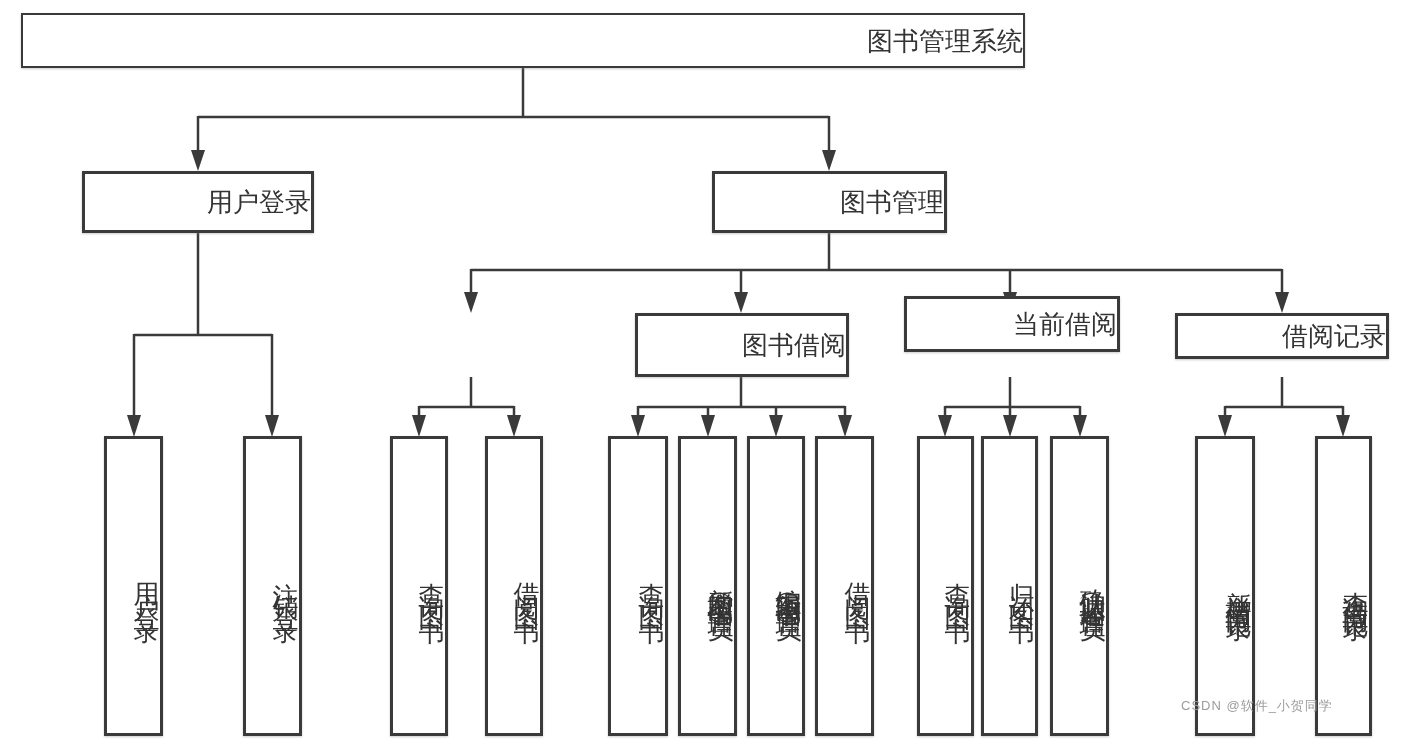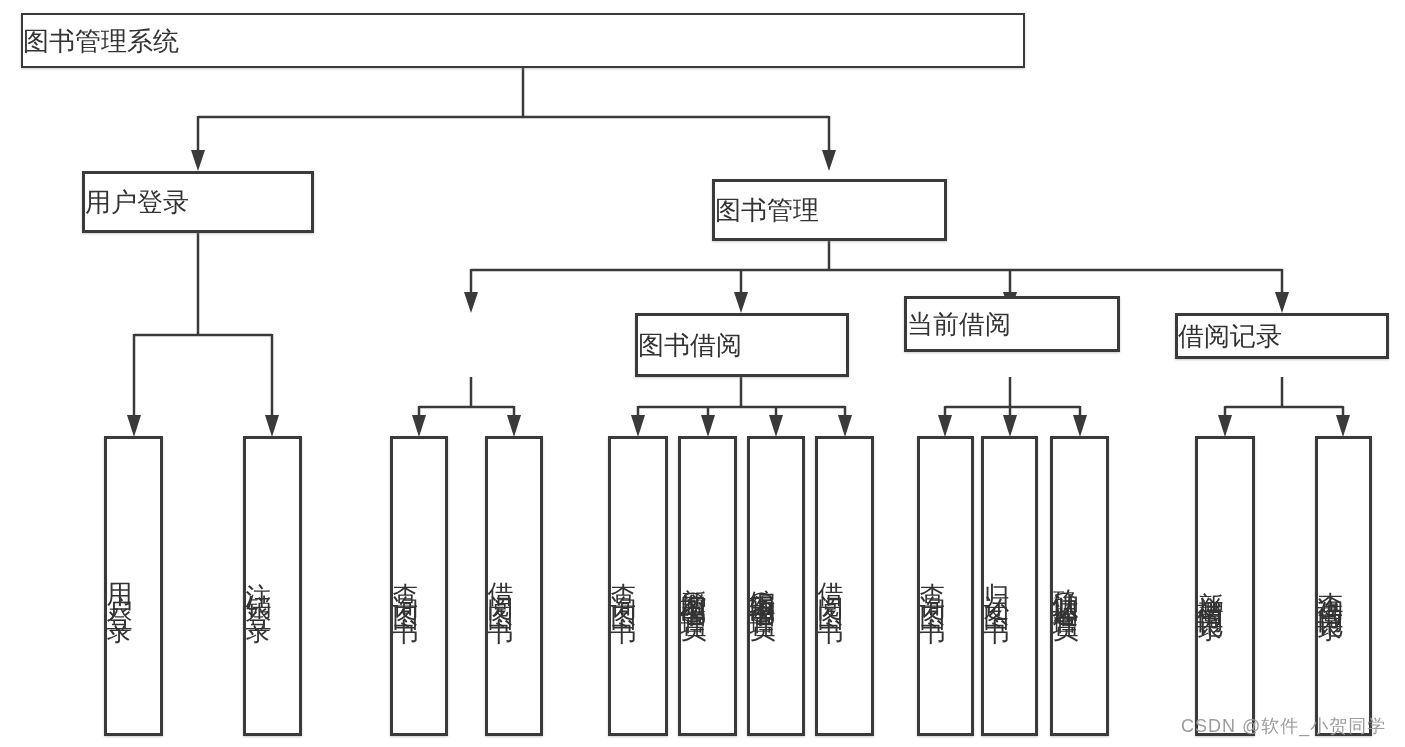--- a/index.html
+++ b/index.html
@@ -14,40 +14,40 @@
     width:1405px;height:747px;
     background:#ffffff;
     overflow:hidden;
   }
   .wires{position:absolute;left:0;top:0;z-index:1;}
   .node{
     position:absolute;
     box-sizing:border-box;
     background:#ffffff;
     border:3px solid var(--line);
-    display:flex;align-items:center;justify-content:flex-start;
+    display:flex;align-items:center;justify-content:flex-end;
     color:var(--text);
     font-size:26px;
     line-height:1;
     z-index:2;
     box-shadow:0 1px 2px rgba(140,140,140,0.45);
   }
   .node.root{border-width:2px;}
   .vtext{
     writing-mode:vertical-rl;
     text-orientation:mixed;
     white-space:nowrap;
   }
   .ls4{letter-spacing:12px;}
   .ls6{letter-spacing:5px;}
   .ls9{letter-spacing:4px;}
   .watermark{
     position:absolute;
-    left:1181px;top:714px;
-    font-size:18px;
+    left:1181px;top:697px;
+    font-size:13px;
     color:var(--wm);
     white-space:nowrap;
     z-index:5;
     letter-spacing:1px;
   }
 </style>
 </head>
 <body>
 
 <div class="stage">
@@ -121,21 +121,21 @@
     </g>
   </svg>
 
   <div class="node root" style="left:21px;top:13px;width:1004px;height:55px;">
     <span>图书管理系统</span>
   </div>
 
   <div class="node" style="left:82px;top:171px;width:232px;height:62px;">
     <span>用户登录</span>
   </div>
-  <div class="node" style="left:712px;top:171px;width:235px;height:62px;margin-top:8px;">
+  <div class="node" style="left:712px;top:171px;width:235px;height:62px;">
     <span>图书管理</span>
   </div>
 
   <div class="node" style="left:635px;top:313px;width:214px;height:64px;">
     <span>图书借阅</span>
   </div>
   <div class="node" style="left:904px;top:296px;width:216px;height:56px;">
     <span>当前借阅</span>
   </div>
   <div class="node" style="left:1175px;top:313px;width:214px;height:46px;">

